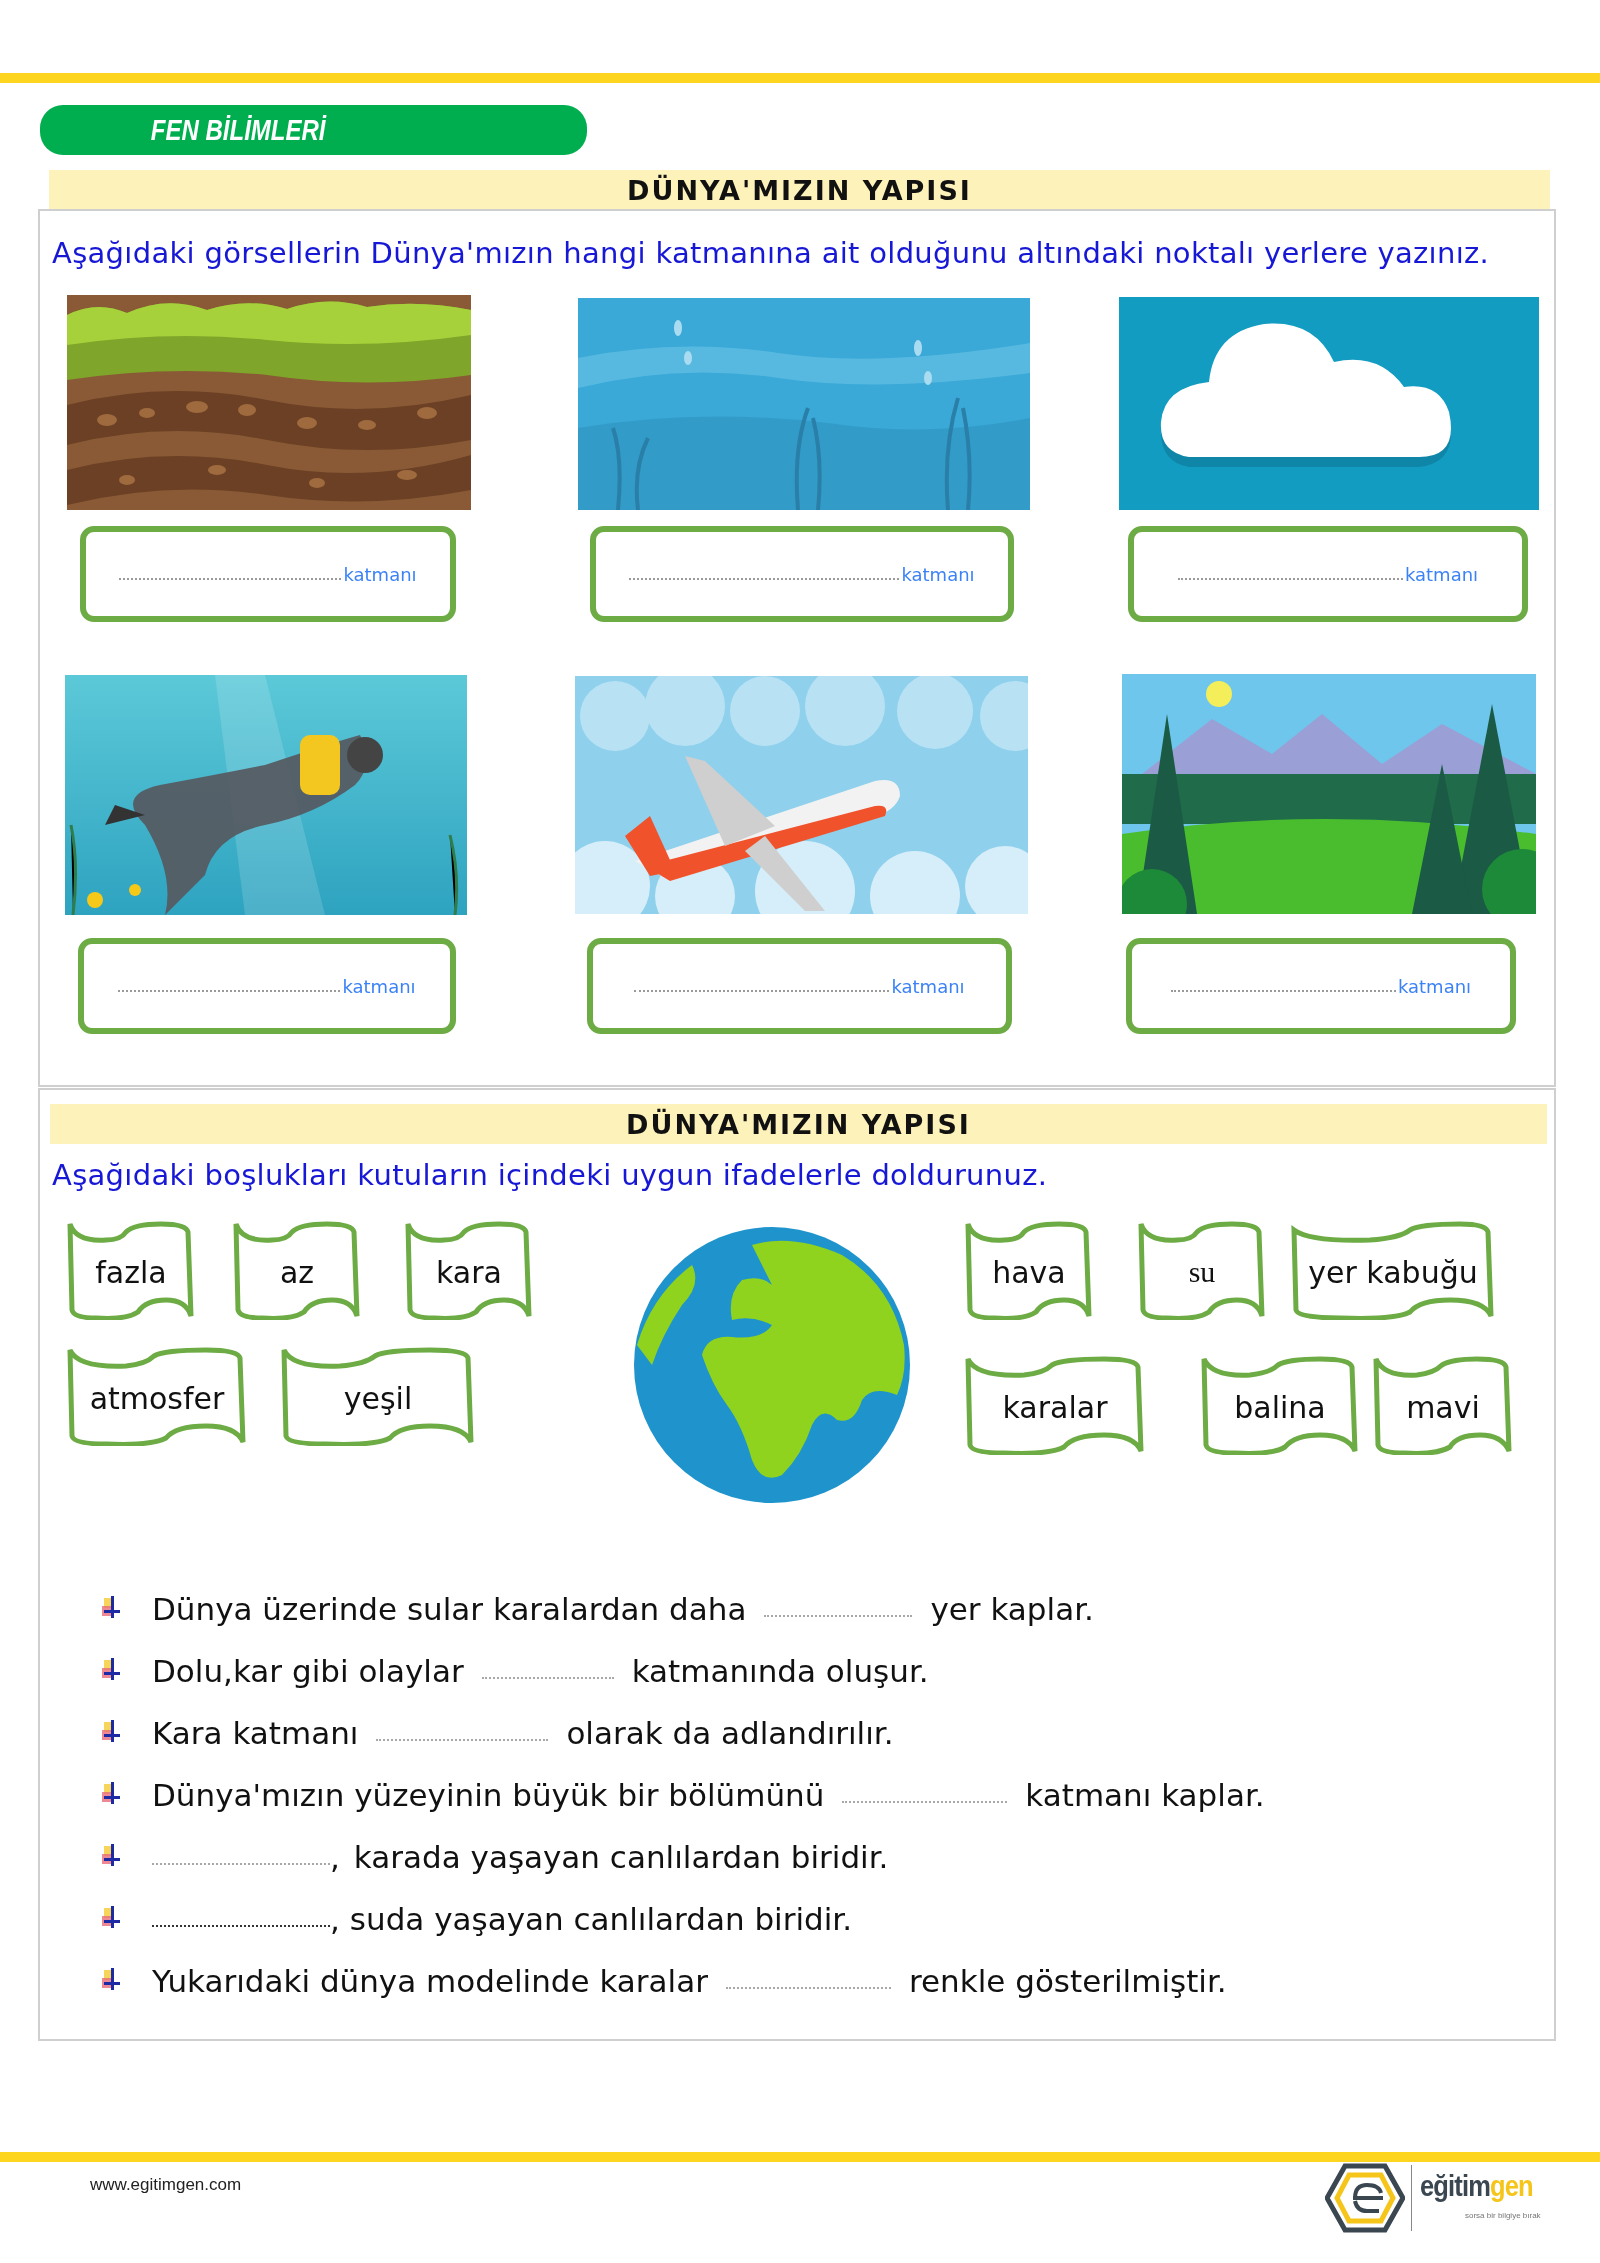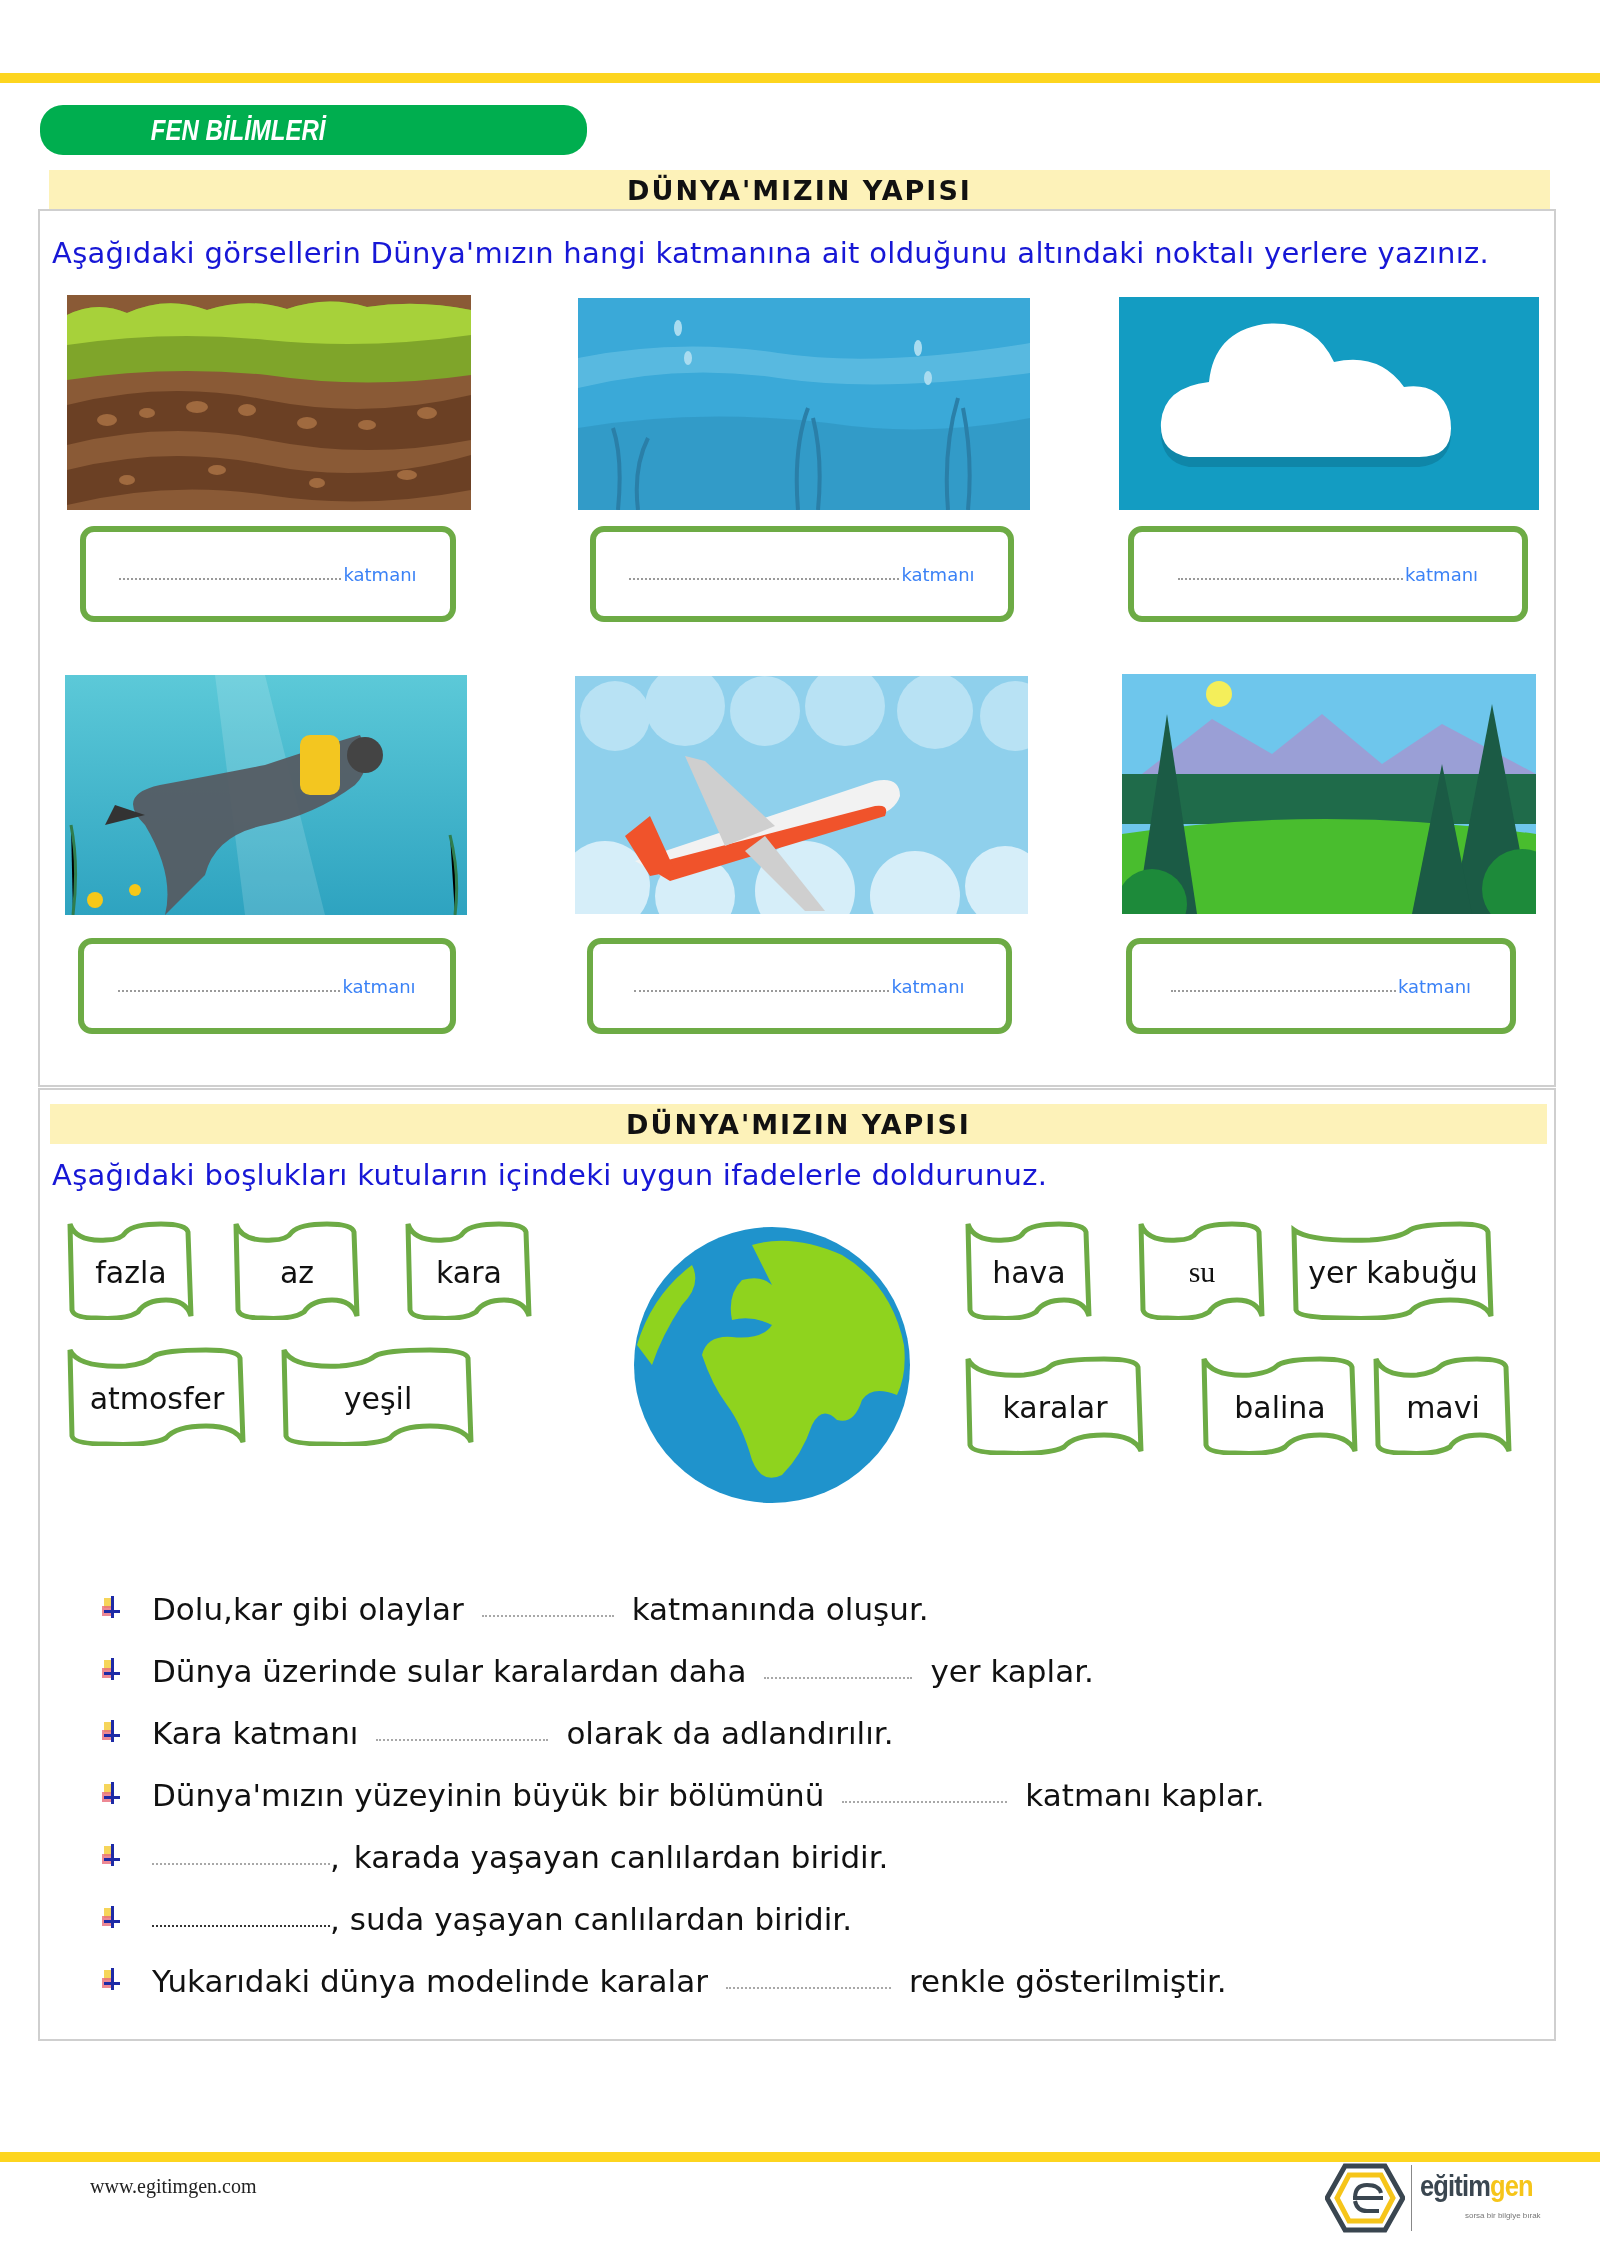--- a/index.html
+++ b/index.html
@@ -29,21 +29,21 @@
   .sentence { display: flex; align-items: center; height: 62px; font-size: 31px; color: #111; white-space: nowrap; }
   .bullet { width: 24px; height: 26px; position: relative; margin-right: 28px; flex: none; }
   .bullet .b1 { position: absolute; left: 4px; top: 2px; width: 9px; height: 10px; background: #f6d55a; }
   .bullet .b2 { position: absolute; left: 2px; top: 10px; width: 10px; height: 10px; background: #e86b7a; opacity: 0.8; }
   .bullet .b3 { position: absolute; left: 11px; top: 0; width: 3px; height: 22px; background: #1d2aa6; }
   .bullet .b4 { position: absolute; left: 4px; top: 14px; width: 16px; height: 3px; background: #1d2aa6; }
   .blank { display: inline-block; border-bottom: 2px dotted #a8a8a8; height: 16px; margin: 0 18px; }
   .blank.lead { margin-left: 0; margin-right: 0; }
 
   .bottom-rule { position: absolute; left: 0; top: 2152px; width: 1600px; height: 10px; background: #FDD51F; }
-  .footer-url { position: absolute; left: 90px; top: 2175px; font-family: Liberation Serif, serif; font-size: 20px; color: #222; }
+  .footer-url { position: absolute; left: 90px; top: 2175px; font-family: Liberation Sans, sans-serif; font-size: 17px; color: #222; }
   .logo { position: absolute; left: 1325px; top: 2163px; width: 240px; height: 70px; }
   .logo .brand { position: absolute; left: 95px; top: 6px; font-family: "Liberation Sans", sans-serif; font-weight: 700; font-size: 30px; letter-spacing: -1px; transform: scaleX(0.85); transform-origin: left; }
   .logo .brand .a { color: #3a4650; }
   .logo .brand .b { color: #F6C51A; }
   .logo .tag { position: absolute; left: 140px; top: 48px; font-size: 8px; color: #777; font-family: "Liberation Sans", sans-serif; }
   .logo .sep { position: absolute; left: 86px; top: 2px; width: 1px; height: 66px; background: #888; }
 </style>
 </head>
 <body>
 
@@ -288,34 +288,34 @@
 </div>
 
 <div class="sentences">
   <div class="sentence">
     <span class="bullet">
         <i class="b1"></i>
         <i class="b2"></i>
         <i class="b3"></i>
         <i class="b4"></i>
       </span>
+    <span>Dünya üzerinde sular karalardan daha</span>
+    <span class="blank" style="width:148px;"></span>
+    <span>yer kaplar.</span>
+  </div>
+  <div class="sentence">
+    <span class="bullet">
+        <i class="b1"></i>
+        <i class="b2"></i>
+        <i class="b3"></i>
+        <i class="b4"></i>
+      </span>
     <span>Dolu,kar gibi olaylar</span>
     <span class="blank" style="width:132px;"></span>
     <span>katmanında oluşur.</span>
-  </div>
-  <div class="sentence">
-    <span class="bullet">
-        <i class="b1"></i>
-        <i class="b2"></i>
-        <i class="b3"></i>
-        <i class="b4"></i>
-      </span>
-    <span>Dünya üzerinde sular karalardan daha</span>
-    <span class="blank" style="width:148px;"></span>
-    <span>yer kaplar.</span>
   </div>
   <div class="sentence">
     <span class="bullet">
         <i class="b1"></i>
         <i class="b2"></i>
         <i class="b3"></i>
         <i class="b4"></i>
       </span>
     <span>Kara katmanı</span>
     <span class="blank" style="width:172px;"></span>

